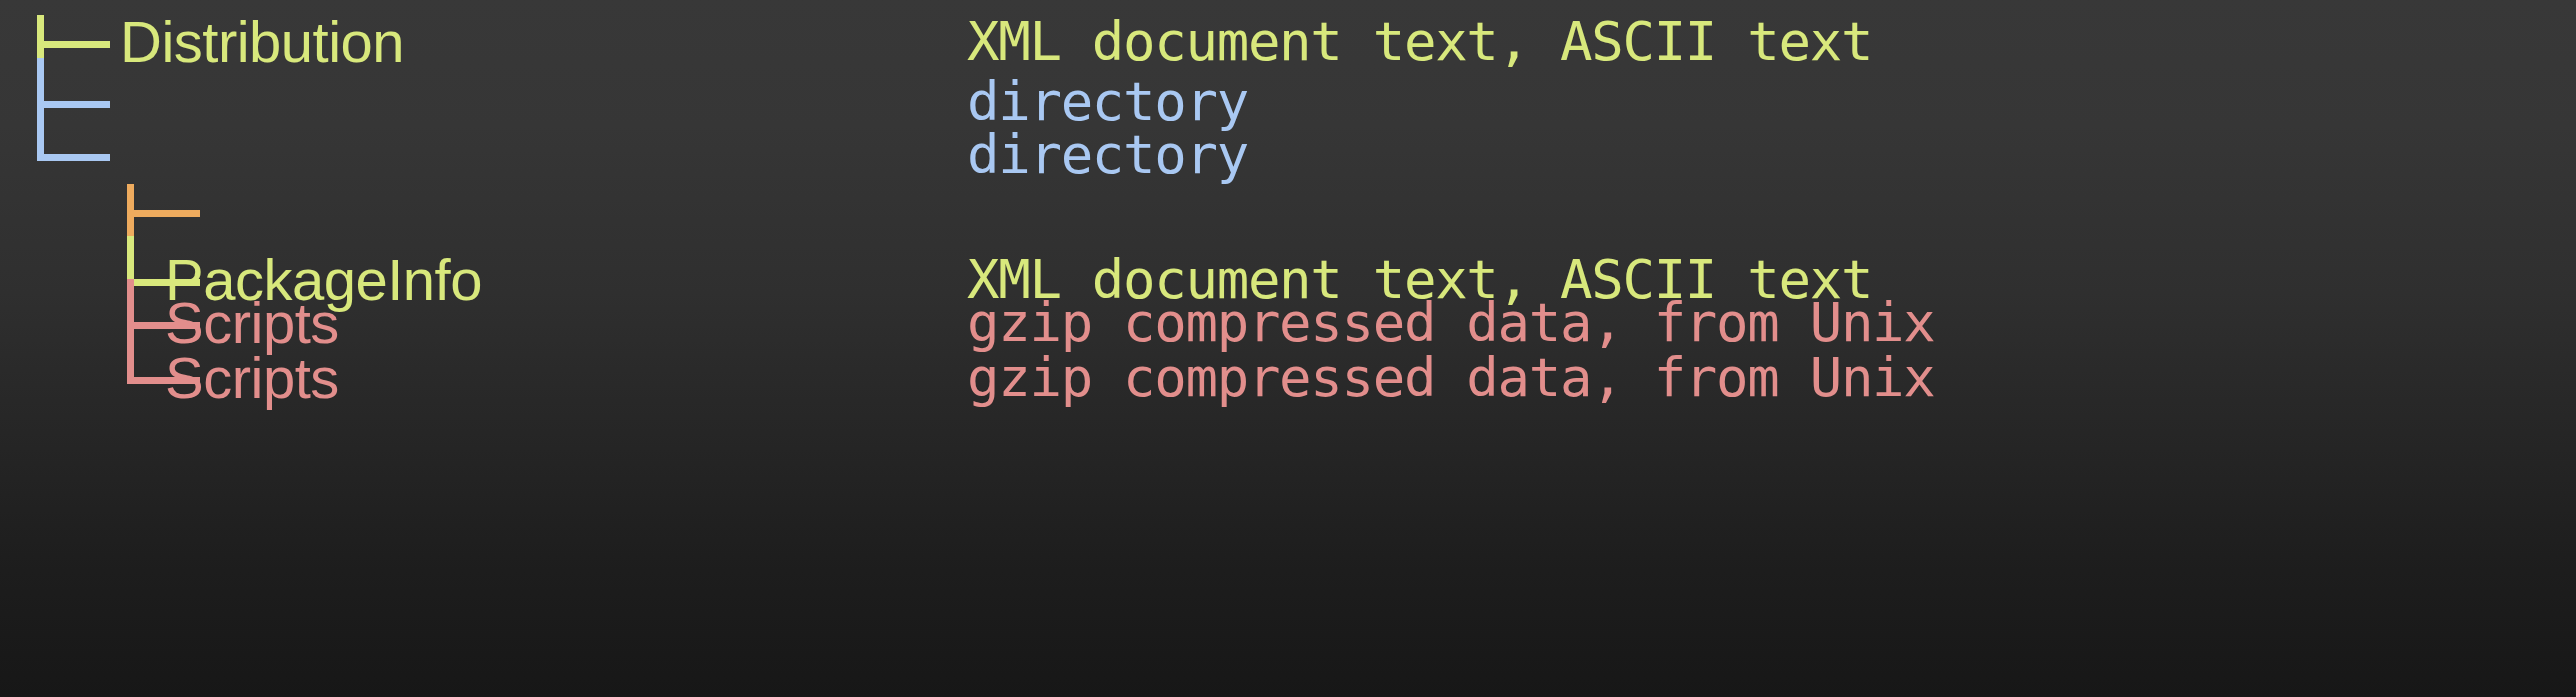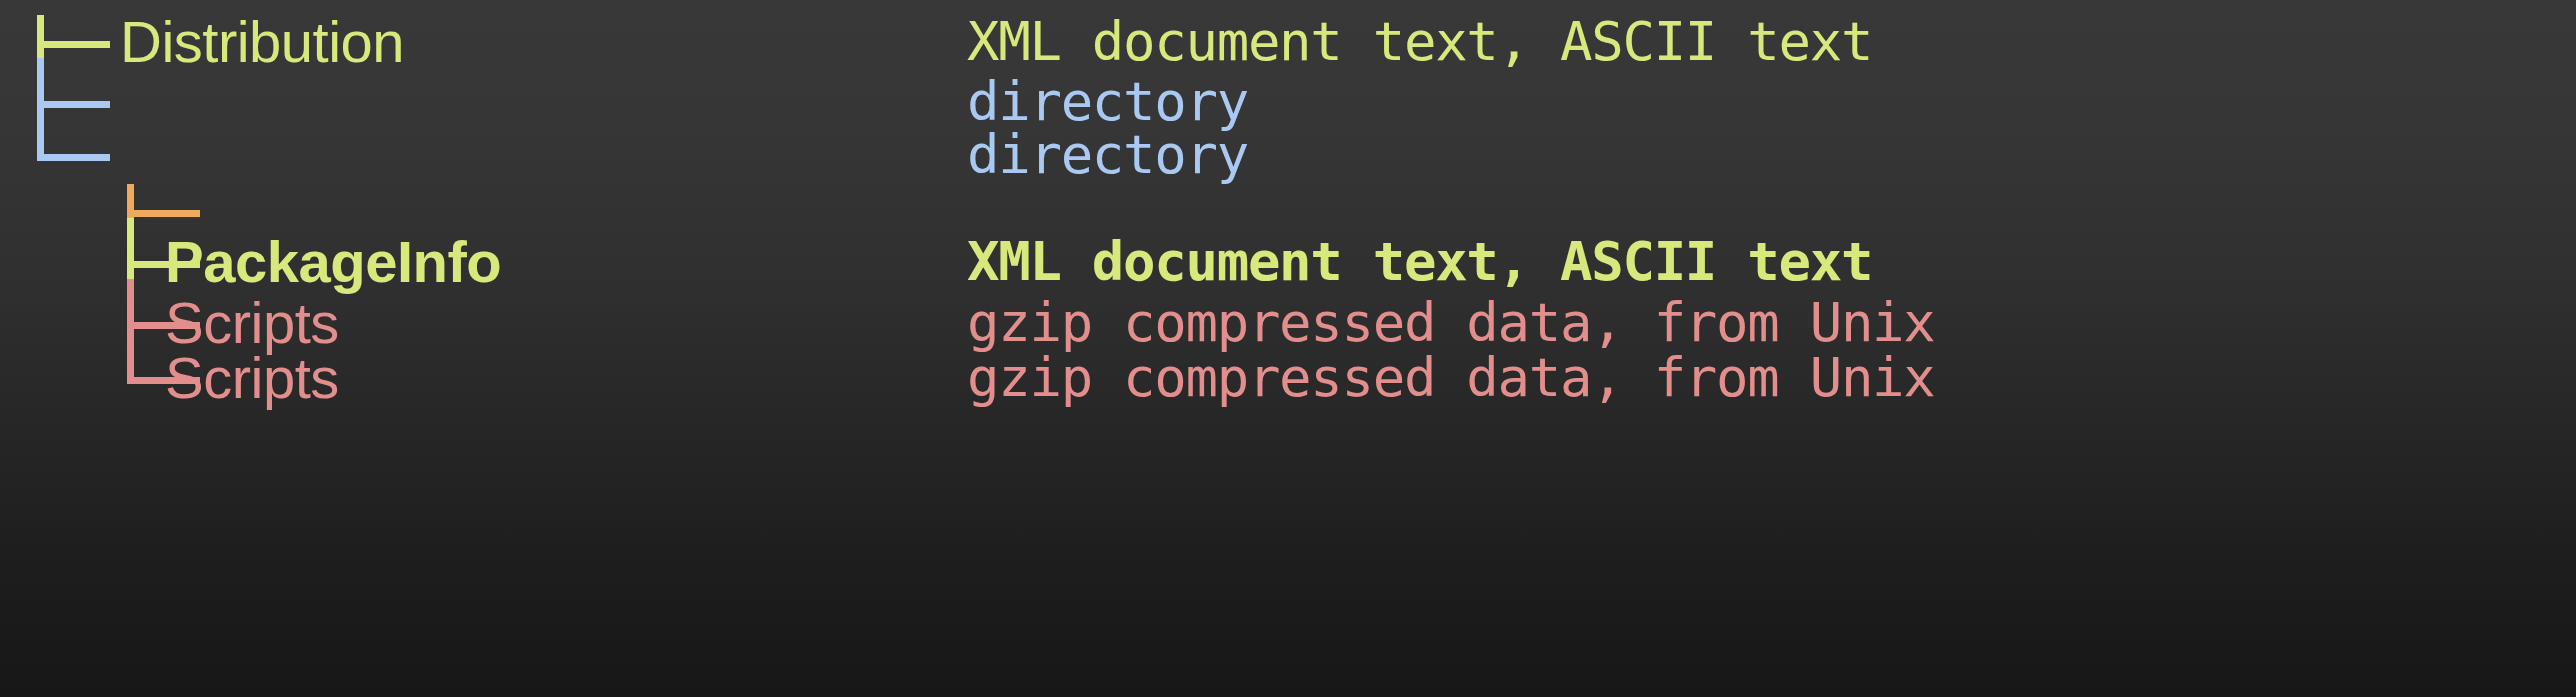--- a/index.html
+++ b/index.html
@@ -97,21 +97,21 @@
       </div>
       <div class="row row-2 lvl1" style="top: 111px;">
         <div class="tline vseg" style="background: rgb(169, 200, 242); top: 0px; height: 50px;"></div>
         <div class="tline harm" style="background: rgb(169, 200, 242); top: 43px;"></div>
         <div class="desc" style="color: rgb(169, 200, 242);">directory</div>
       </div>
       <div class="row row-3 lvl2" style="top: 167px;">
         <div class="tline vseg" style="background: rgb(238, 171, 94); top: 17px; height: 71px;"></div>
         <div class="tline harm" style="background: rgb(238, 171, 94); top: 43px;"></div>
       </div>
-      <div class="row row-4 lvl2" style="top: 218px; font-weight: bold;">
+      <div class="row row-4 lvl2" style="top: 236px;">
         <div class="tline vseg" style="background: rgb(216, 232, 124); top: 0px; height: 88px;"></div>
         <div class="tline harm" style="background: rgb(216, 232, 124); top: 43px;"></div>
         <div class="name" style="color: rgb(216, 232, 124);">PackageInfo</div>
         <div class="desc" style="color: rgb(216, 232, 124);">XML document text, ASCII text</div>
       </div>
       <div class="row row-5 lvl2" style="top: 279px;">
         <div class="tline vseg" style="background: rgb(226, 142, 140); top: 0px; height: 88px;"></div>
         <div class="tline harm" style="background: rgb(226, 142, 140); top: 43px;"></div>
         <div class="name" style="color: rgb(226, 142, 140);">Scripts</div>
         <div class="desc" style="color: rgb(226, 142, 140);">gzip compressed data, from Unix</div>

